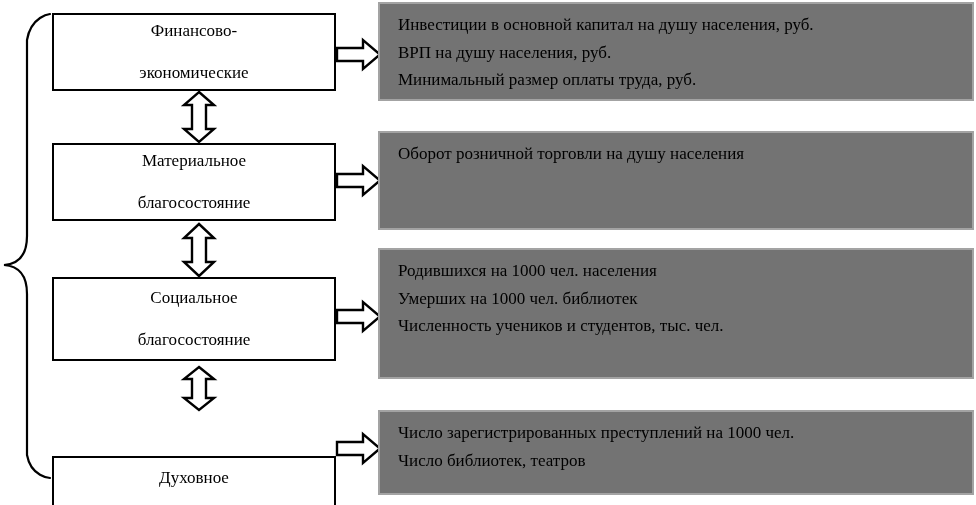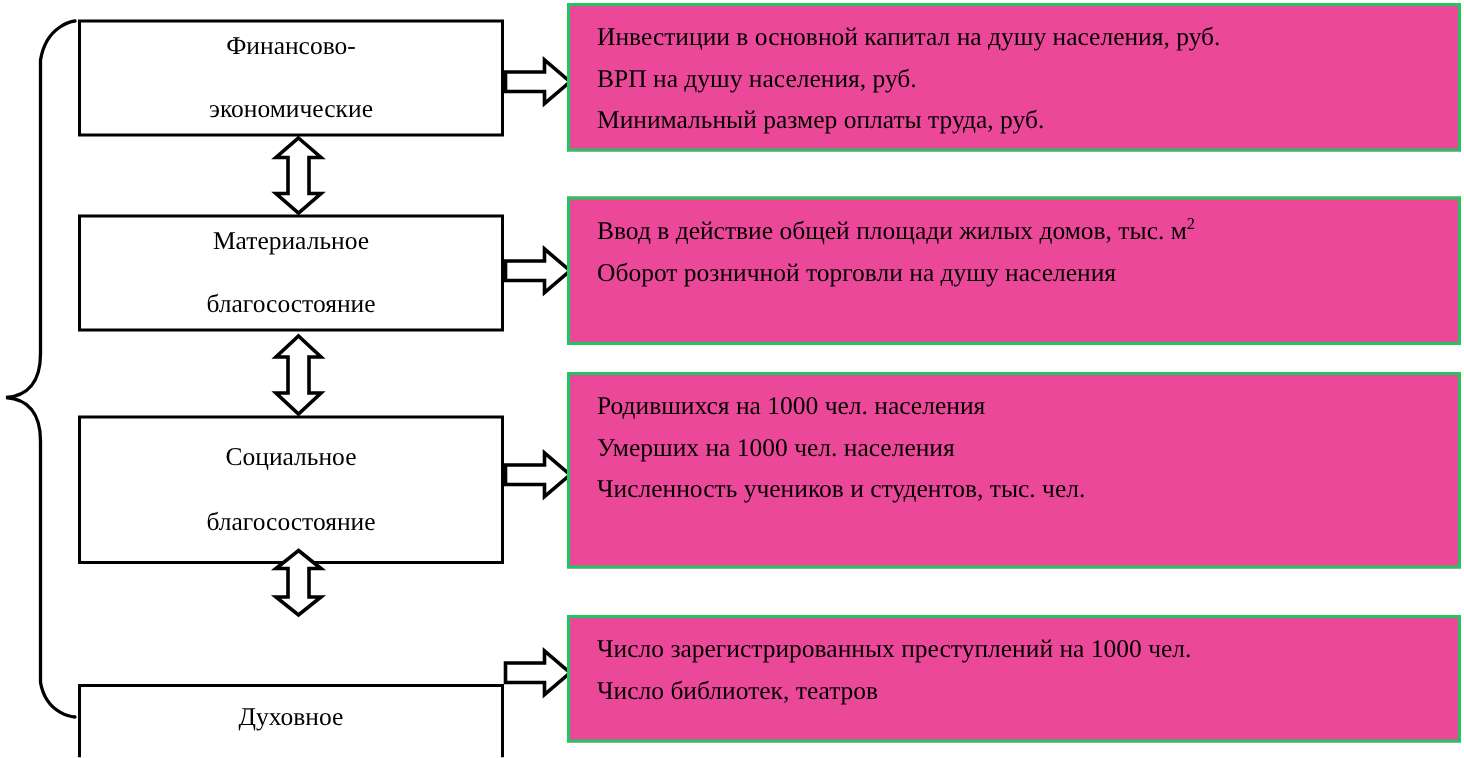--- a/index.html
+++ b/index.html
@@ -31,22 +31,22 @@
     line-height: 1.55;
     font-size: 17px;
     gap: 16px;
   }
   .cat-line { display: block; white-space: nowrap; }
 
   
   .ind-block {
     position: absolute;
     box-sizing: border-box;
-    border: 2px solid #22c55e;
-    background: #ec4899;
+    border: 2px solid #a3a3a3;
+    background: #737373;
     padding: 7px 0 0 18px;
     font-size: 17px;
     line-height: 1.62;
   }
   .ind-line { display: block; white-space: nowrap; }
   .ind-line sup { font-size: 11px; vertical-align: super; line-height: 0; }
 
   
   .arrow-svg {
     position: absolute;
@@ -90,21 +90,21 @@
   <div class="cat-box" style="left:52px; top:13px; width:284px; height:78px;">
     <span class="cat-line">Финансово-</span>
     <span class="cat-line">экономические</span>
   </div>
 
   <div class="cat-box" style="left:52px; top:143px; width:284px; height:78px;">
     <span class="cat-line">Материальное</span>
     <span class="cat-line">благосостояние</span>
   </div>
 
-  <div class="cat-box" style="left:52px; top:277px; width:284px; height:99px;">
+  <div class="cat-box" style="left:52px; top:277px; width:284px; height:84px;">
     <span class="cat-line">Социальное</span>
     <span class="cat-line">благосостояние</span>
   </div>
 
   <div class="cat-box" style="left:52px; top:411px; width:284px; height:87px;margin-top:45px;">
     <span class="cat-line">Духовное</span>
     <span class="cat-line">благосостояние</span>
   </div>
 
   <svg class="arrow-svg" aria-hidden="true" style="left:181px; top:90px;" width="36" height="54" viewBox="0 0 36 54">
@@ -135,27 +135,26 @@
     <path d="M 1 10 L 27 10 L 27 2 L 44 16.5 L 27 31 L 27 23 L 1 23 Z"></path>
   </svg>
 
   <div class="ind-block" style="left:378px; top:2px; width:596px; height:99px;">
     <span class="ind-line">Инвестиции в основной капитал на душу населения, руб.</span>
     <span class="ind-line">ВРП на душу населения, руб.</span>
     <span class="ind-line">Минимальный размер оплаты труда, руб.</span>
   </div>
 
   <div class="ind-block" style="left:378px; top:131px; width:596px; height:99px;">
-    <span class="ind-line"><span>Ввод в действие общей площади жилых домов, тыс. м</span><sup>2</sup></span>
     <span class="ind-line">Оборот розничной торговли на душу населения</span>
   </div>
 
   <div class="ind-block" style="left:378px; top:248px; width:596px; height:131px;">
     <span class="ind-line">Родившихся на 1000 чел. населения</span>
-    <span class="ind-line">Умерших на 1000 чел. населения</span>
+    <span class="ind-line">Умерших на 1000 чел. библиотек</span>
     <span class="ind-line">Численность учеников и студентов, тыс. чел.</span>
   </div>
 
   <div class="ind-block" style="left:378px; top:410px; width:596px; height:85px;">
     <span class="ind-line">Число зарегистрированных преступлений на 1000 чел.</span>
     <span class="ind-line">Число библиотек, театров</span>
   </div>
 
 </div>
 

